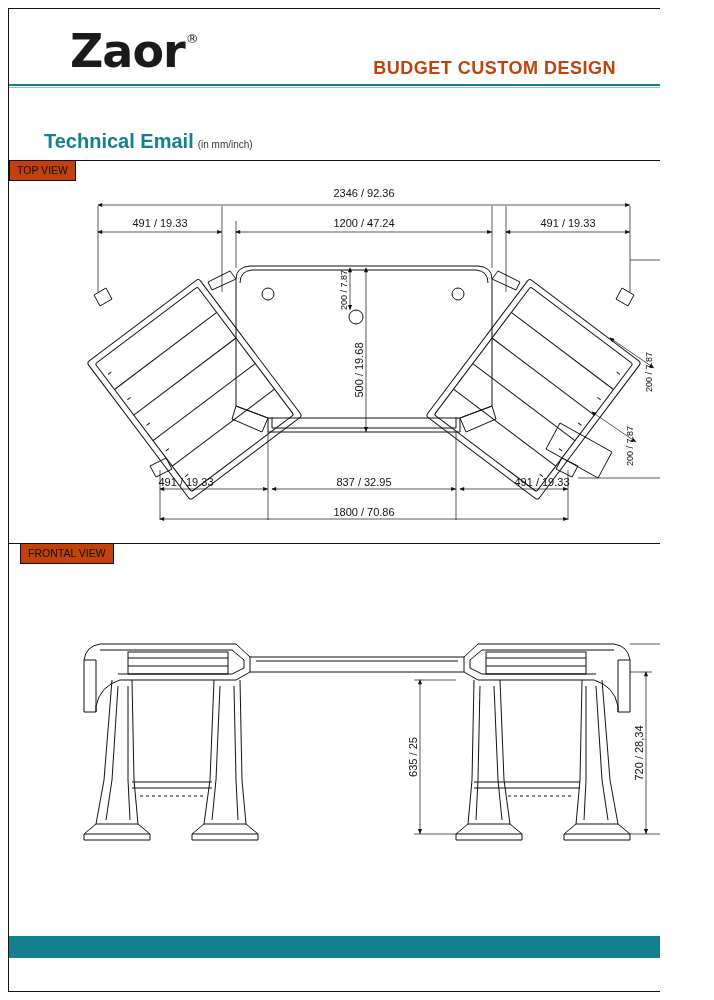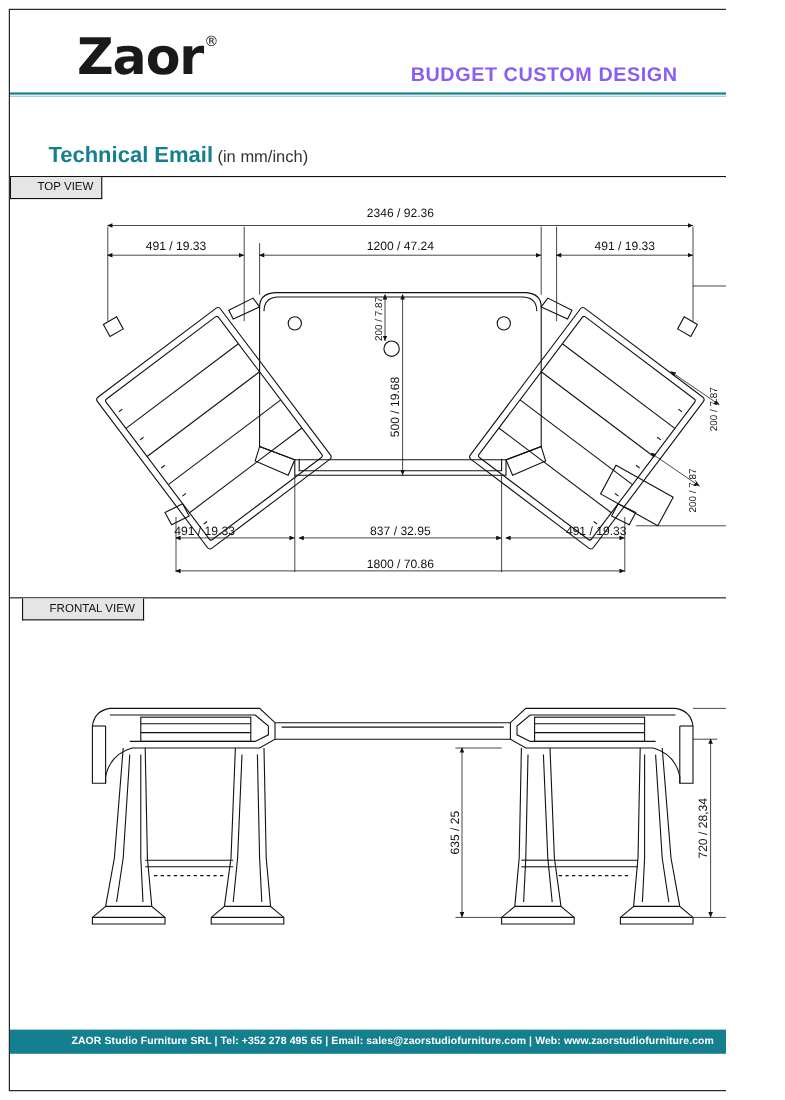--- a/index.html
+++ b/index.html
@@ -40,21 +40,21 @@
     left: 1px;
     font-weight: normal;
   }
   .budget-title {
     position: absolute;
     right: 44px; top: 58px;
     font-family: "Liberation Sans", sans-serif;
     font-weight: bold;
     font-size: 18px;
     letter-spacing: 0.5px;
-    color: #8b5cf6;
+    color: #c2410c;
     white-space: nowrap;
   }
   .header-rule {
     position: absolute;
     left: 9px; top: 84px;
     width: 696px; height: 2px;
     background: #14808f;
   }
   .header-rule2 {
     position: absolute;
@@ -67,21 +67,21 @@
   
   .tp-title {
     position: absolute;
     left: 44px; top: 130px;
     font-weight: bold;
     font-size: 20px;
     color: #14808f;
     white-space: nowrap;
   }
   .tp-units {
-    font-size: 15px;
+    font-size: 10px;
     color: #333;
     font-weight: normal;
     margin-left: 4px;
   }
   .rule-under-title {
     position: absolute;
     left: 9px; top: 160px;
     width: 696px; height: 1px;
     background: #111;
   }
@@ -90,24 +90,24 @@
     left: 9px; top: 543px;
     width: 696px; height: 1px;
     background: #111;
   }
 
   
   .view-tab {
     position: absolute;
     border: 1px solid #111;
     border-top: none;
-    background: #e5e5e5;
+    background: #c2410c;
     font-size: 10.5px;
     color: #111;
-    padding: 3px 7px 4px 24px;
+    padding: 3px 7px 4px 7px;
     white-space: nowrap;
   }
   #tab-top { left: 9px; top: 161px; }
   #tab-front { left: 20px; top: 544px; }
 
   
   .dwg {
     position: absolute;
     left: 0; top: 0;
   }
@@ -368,15 +368,14 @@
     </g>
 
     <g fill="#111" font-size="11">
       <text transform="translate(417,757) rotate(-90)" text-anchor="middle">635 / 25</text>
       <text transform="translate(643,753) rotate(-90)" text-anchor="middle">720 / 28,34</text>
       <text transform="translate(669,739) rotate(-90)" text-anchor="middle">815 / 32,08</text>
     </g>
   </svg>
 
   <div class="footer-bar"></div>
-  <div class="footer-text">ZAOR Studio Furniture SRL | Tel: +352 278 495 65 | Email: sales@zaorstudiofurniture.com | Web: www.zaorstudiofurniture.com</div>
 
 </div>
 
 </body></html>

